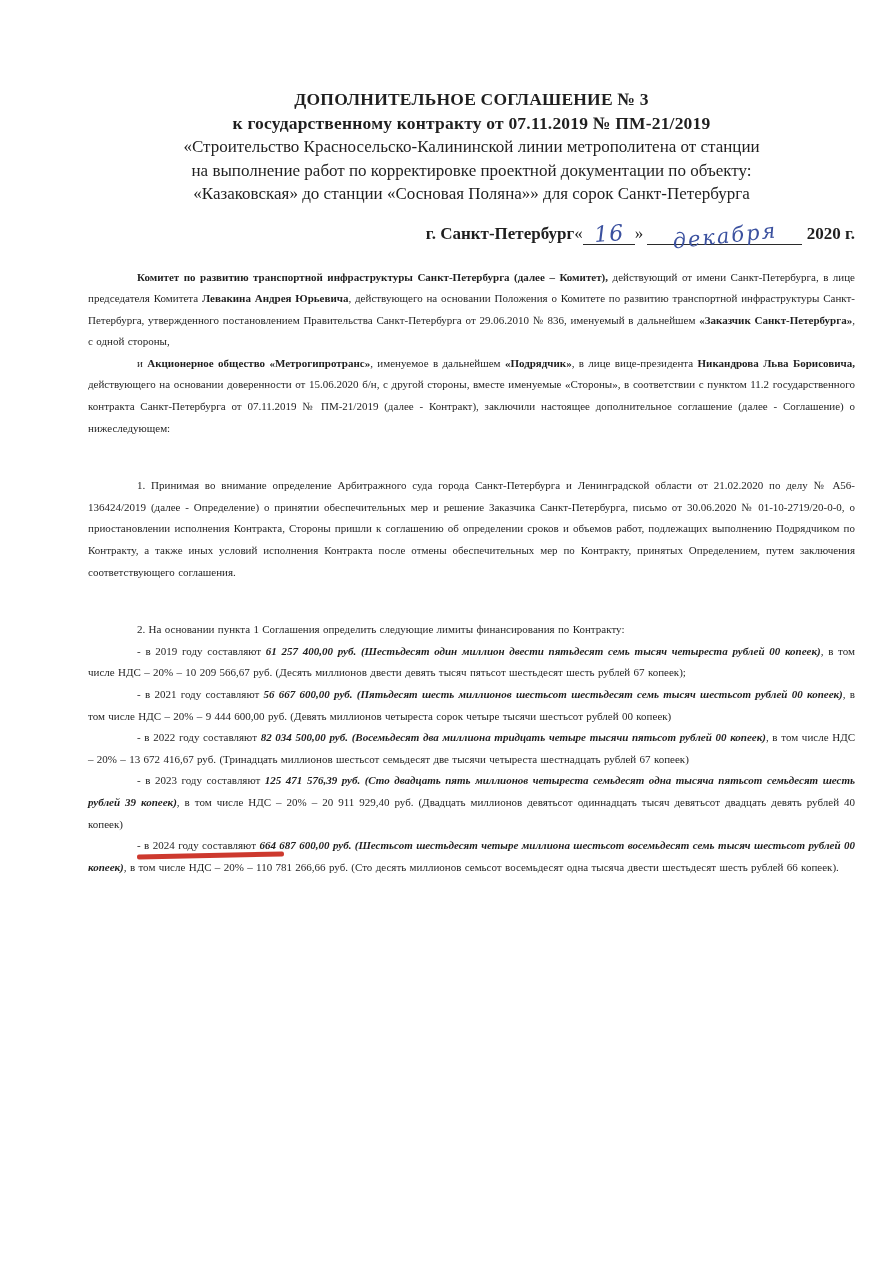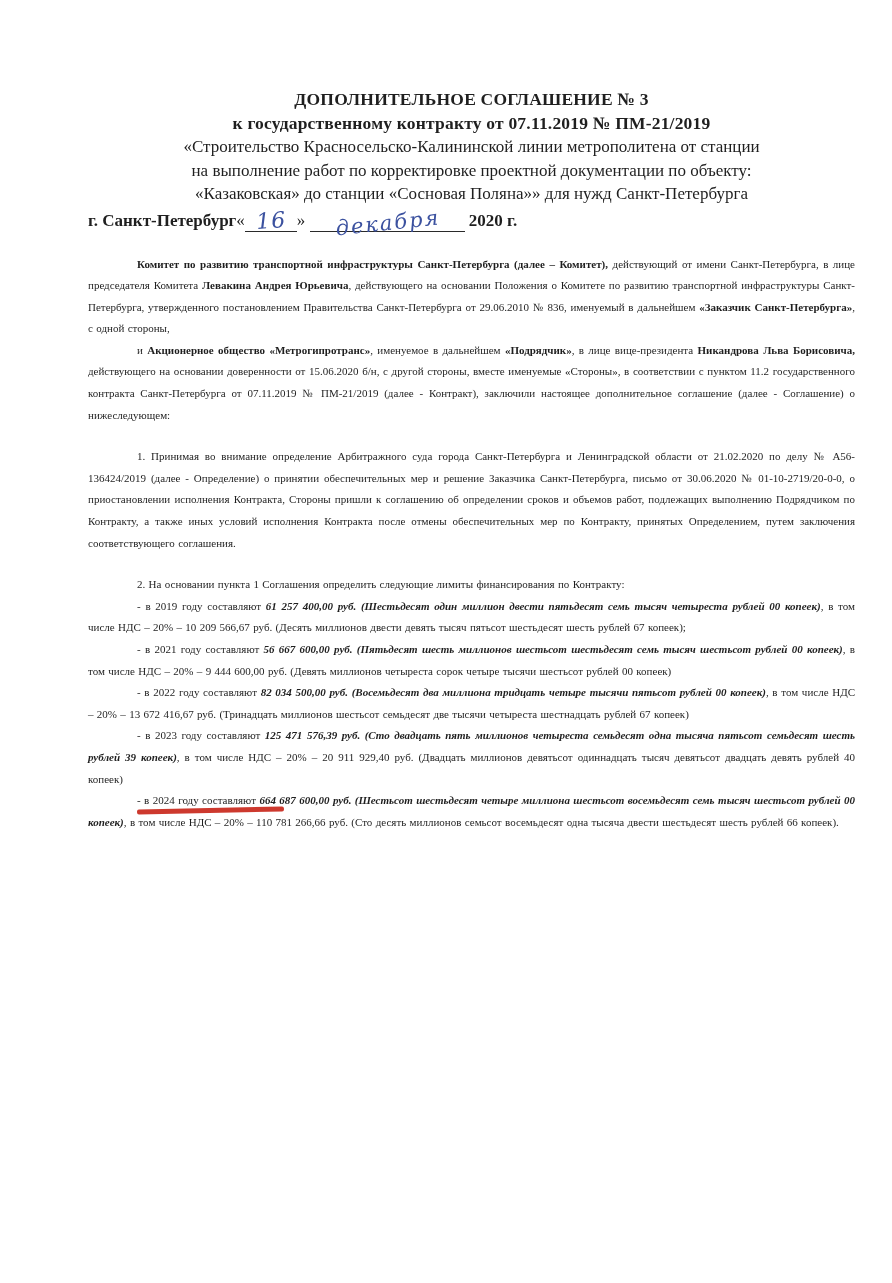--- a/index.html
+++ b/index.html
@@ -5,30 +5,30 @@
   html,body{margin:0;padding:0;background:#ffffff;}
   .page{
     width:892px;height:1049px;background:#ffffff;overflow:hidden;
     box-sizing:border-box;padding:88px 37px 0 88px;
     font-family:"Liberation Serif","DejaVu Serif",serif;
     color:#1f1f1f;
   }
   .title-block{text-align:center;font-size:17px;line-height:23.5px;}
   .title-bold{font-weight:bold;font-size:17.5px;letter-spacing:0.2px;}
   .place-date{
-    display:flex;justify-content:flex-start;align-items:baseline;
-    margin-bottom:22px;font-size:17px;
+    display:flex;justify-content:flex-end;align-items:baseline;
+    margin-top:13px;margin-bottom:22px;font-size:17px;
   }
   .city{font-weight:bold;}
   .date-block{white-space:nowrap;}
   .para{
     margin:0;font-size:11px;line-height:21.6px;
     text-align:justify;text-indent:49px;word-spacing:0.6px;
   }
-  .gap{margin-top:20px;}
+  .gap{margin-top:36px;}
   .rel{position:relative;}
   .b{font-weight:bold;}
   .bi{font-weight:bold;font-style:italic;}
   .year{font-weight:bold;}
   .slot{display:inline-block;border-bottom:1.5px solid #2a2a2a;text-align:center;vertical-align:baseline;}
   .slot-day{width:52px;}
   .slot-month{width:155px;}
   .hw{
     display:inline-block;color:#3b519f;font-style:italic;
     font-family:"DejaVu Serif",serif;font-size:22px;letter-spacing:1px;
@@ -42,21 +42,21 @@
 </head>
 <body>
 
 <div class="page">
 
   <div class="title-block">
     <div class="title-bold">ДОПОЛНИТЕЛЬНОЕ СОГЛАШЕНИЕ № 3</div>
     <div class="title-bold">к государственному контракту от 07.11.2019 № ПМ-21/2019</div>
     <div>«Строительство Красносельско-Калининской линии метрополитена от станции</div>
     <div>на выполнение работ по корректировке проектной документации по объекту:</div>
-    <div>«Казаковская» до станции «Сосновая Поляна»» для нужд Санкт-Петербурга</div>
+    <div>«Казаковская» до станции «Сосновая Поляна»» для сорок Санкт-Петербурга</div>
   </div>
 
   <div class="place-date">
     <span class="city">г. Санкт-Петербург</span>
     <span class="date-block">
       <span>«</span><span class="slot slot-day"><span class="hw">16</span></span><span>»</span>
       <span class="slot slot-month"><span class="hw hw-month">декабря</span></span>
       <span class="year">2020 г.</span>
     </span>
   </div>

